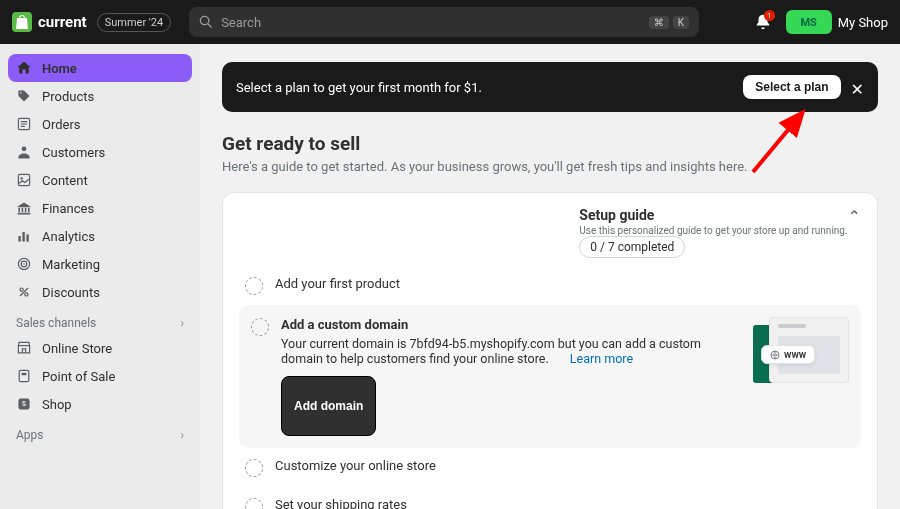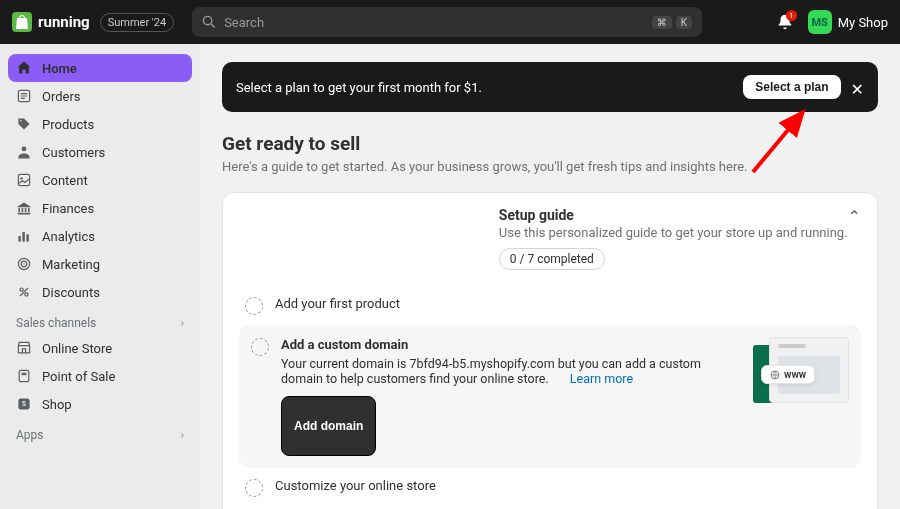--- a/index.html
+++ b/index.html
@@ -9,42 +9,42 @@
 .logo-badge { background: #5bba47; width: 20px; height: 20px; border-radius: 4px; display: flex; align-items: center; justify-content: center; color: #fff; font-weight: 700; font-size: 14px; }
 .logo-text { color: #fff; font-weight: 700; font-size: 15px; }
 .season-pill { border: 1px solid #555; color: #ccc; font-size: 11px; padding: 2px 7px; border-radius: 10px; margin-left: 4px; }
 .searchbar { flex: 1; max-width: 510px; background: #303030; border-radius: 8px; height: 30px; display: flex; align-items: center; padding: 0 10px; color: #999; gap: 8px; margin-left: 8px; }
 .searchbar .kbd { margin-left: auto; display: flex; gap: 4px; }
 .kbd span { background: #444; color: #ccc; font-size: 10px; padding: 1px 5px; border-radius: 4px; }
 .topbar-right { margin-left: auto; display: flex; align-items: center; gap: 14px; }
 .bell-wrap { position: relative; color: #fff; }
 .bell-badge { position: absolute; top: -3px; right: -3px; background: #e51c00; color: #fff; font-size: 8px; width: 11px; height: 11px; border-radius: 50%; display: flex; align-items: center; justify-content: center; }
 .store-btn { display: flex; align-items: center; gap: 6px; color: #fff; font-size: 13px; }
-.store-avatar { background: #36d955; color: #064; font-weight: 700; width: 24px; height: 24px; border-radius: 6px; display: flex; align-items: center; justify-content: center; font-size: 11px; }
+.store-avatar { background: #36d955; color: #064; font-weight: 700; width: 46px; height: 24px; border-radius: 6px; display: flex; align-items: center; justify-content: center; font-size: 11px; }
 .layout { display: flex; height: calc(509px - 44px); }
 .sidebar { width: 200px; background: #ebebeb; padding: 10px 8px; overflow-y: auto; }
 .nav-item { display: flex; align-items: center; gap: 10px; padding: 6px 8px; border-radius: 8px; color: #303030; font-size: 13px; cursor: pointer; }
 .nav-item.active { background: #8b5cf6; font-weight: 600; }
 .nav-icon { width: 16px; height: 16px; display: flex; align-items: center; justify-content: center; color: #5c5f62; }
 .section-header { display: flex; align-items: center; justify-content: space-between; padding: 10px 8px 4px; color: #6d7175; font-size: 12px; }
 .section-header .chev { font-size: 12px; color: #8c9196; }
 .main { flex: 1; padding: 18px 22px; overflow-y: auto; }
 .banner { background: #1a1a1a; color: #fff; border-radius: 10px; padding: 13px 14px; display: flex; align-items: center; margin-bottom: 20px; position: relative; }
 .banner-text { font-size: 13px; }
 .banner-actions { margin-left: auto; display: flex; align-items: flex-end; gap: 10px; }
 .select-plan-btn { background: #fff; color: #1a1a1a; border: none; padding: 5px 12px; border-radius: 8px; font-size: 12px; font-weight: 600; cursor: pointer; }
 .banner-close { color: #fff; font-size: 16px; cursor: pointer; }
 .arrow { position: absolute; right: 55px; top: 40px; }
 .h1 { font-size: 19px; font-weight: 700; margin-bottom: 4px; }
 .sub { color: #6d7175; font-size: 13px; margin-bottom: 18px; }
 .card { background: #fff; border: 1px solid #e1e3e5; border-radius: 12px; padding: 14px 16px; }
 .card-header { display: flex; align-items: flex-start; justify-content: flex-end; }
 .card-title { font-weight: 700; font-size: 14px; margin-bottom: 2px; }
-.card-sub { color: #6d7175; font-size: 13px; margin-bottom: 8px; }
-.progress-pill { display: inline-block; border: 1px solid #d2d5d8; border-radius: 14px; padding: 3px 10px; font-size: 12px; color: #303030; margin-bottom: 16px; }
+.card-sub { color: #6d7175; font-size: 10px; }
+.progress-pill { display: inline-block; border: 1px solid #d2d5d8; border-radius: 14px; padding: 3px 10px; font-size: 12px; color: #303030; margin-bottom: 8px; }
 .step { display: flex; align-items: flex-start; gap: 12px; padding: 10px 6px; border-radius: 10px; }
 .step.expanded { background: #f6f6f7; padding: 12px; }
 .step-circle { width: 18px; height: 18px; border: 1.5px dashed #8c9196; border-radius: 50%; flex-shrink: 0; margin-top: 1px; }
 .step-label { font-size: 13px; }
 .step.expanded .step-label { font-weight: 700; }
 .step-desc { font-size: 12.5px; color: #303030; margin-top: 4px; max-width: 420px; }
 .step-desc a { color: #006fbb; text-decoration: none; margin-left: 18px; }
 .step-action { margin-top: 10px; }
 .dark-btn { background: #303030; color: #fff; border: 1px solid #000; padding: 22px 12px; border-radius: 8px; font-size: 12px; font-weight: 600; cursor: pointer; }
 .step-graphic { margin-left: auto; width: 96px; height: 70px; position: relative; }
@@ -59,21 +59,21 @@
 </head>
 <body>
 
 <div class="topbar">
   <div class="logo-wrap">
     <div class="logo-badge">
       <svg width="12" height="14" viewBox="0 0 12 14">
           <path fill="#fff" d="M3 3c0-1.5 1-3 3-3s3 1.5 3 3h2l1 11H0L1 3h2zm1 0h4c0-1-1-2-2-2s-2 1-2 2z"></path>
         </svg>
     </div>
-    <span class="logo-text">running</span>
+    <span class="logo-text">current</span>
     <span class="season-pill">Summer '24</span>
   </div>
   <div class="searchbar">
     <svg width="14" height="14" viewBox="0 0 20 20">
         <circle cx="8" cy="8" r="6" stroke="#999" stroke-width="2" fill="none"></circle>
         <line x1="13" y1="13" x2="18" y2="18" stroke="#999" stroke-width="2"></line>
       </svg>
     <span>Search</span>
     <div class="kbd">
       <span>⌘</span>
@@ -100,33 +100,33 @@
       <span class="nav-icon">
           <svg width="16" height="16" viewBox="0 0 20 20">
             <path fill="#303030" d="M10 2l8 7h-2v8h-4v-5H8v5H4v-8H2z"></path>
           </svg>
         </span>
       <span>Home</span>
     </div>
     <div class="nav-item">
       <span class="nav-icon">
           <svg width="16" height="16" viewBox="0 0 20 20">
+            <path fill="#5c5f62" d="M3 3h7l7 7-7 7-7-7V3zm3 4a1 1 0 100-2 1 1 0 000 2z"></path>
+          </svg>
+        </span>
+      <span>Products</span>
+    </div>
+    <div class="nav-item">
+      <span class="nav-icon">
+          <svg width="16" height="16" viewBox="0 0 20 20">
             <rect x="3" y="3" width="14" height="14" rx="2" fill="none" stroke="#5c5f62" stroke-width="1.5"></rect>
             <path d="M6 7h8M6 10h8M6 13h5" stroke="#5c5f62" stroke-width="1.5"></path>
           </svg>
         </span>
       <span>Orders</span>
-    </div>
-    <div class="nav-item">
-      <span class="nav-icon">
-          <svg width="16" height="16" viewBox="0 0 20 20">
-            <path fill="#5c5f62" d="M3 3h7l7 7-7 7-7-7V3zm3 4a1 1 0 100-2 1 1 0 000 2z"></path>
-          </svg>
-        </span>
-      <span>Products</span>
     </div>
     <div class="nav-item">
       <span class="nav-icon">
           <svg width="16" height="16" viewBox="0 0 20 20">
             <circle cx="10" cy="6" r="3" fill="#5c5f62"></circle>
             <path fill="#5c5f62" d="M3 17c0-3 3-5 7-5s7 2 7 5v1H3v-1z"></path>
           </svg>
         </span>
       <span>Customers</span>
     </div>

